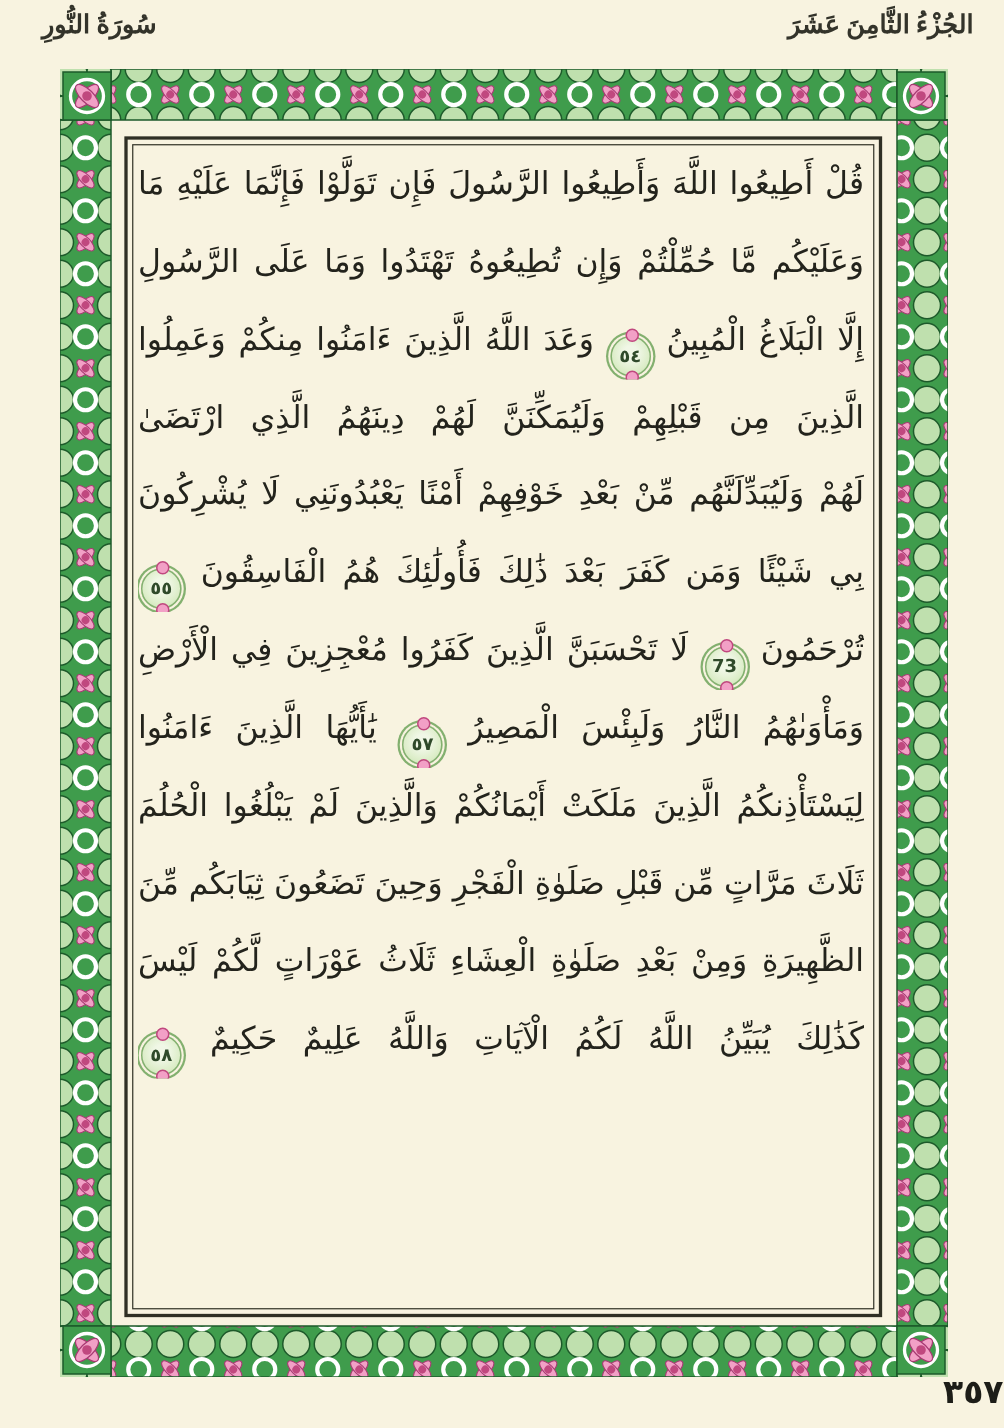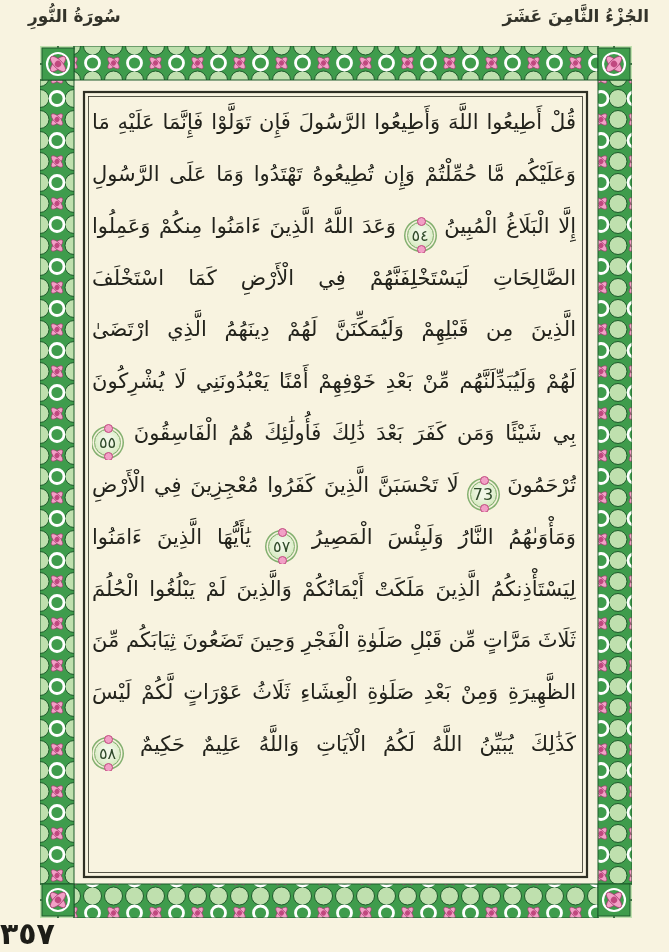--- a/index.html
+++ b/index.html
@@ -6,21 +6,21 @@
     --background:#f8f3e0; --ink:#23231c; --frame-line:#2f2f24;
     --border-green:#3f9c4c; --border-green-dark:#1d5a2a; --border-green-light:#bfe0ae;
     --flower-pink:#f2a0c6; --flower-pink-dark:#c0487f; --rosette-fill:#dcedc8;
   }
   *{margin:0;padding:0;box-sizing:border-box;}
   html,body{width:669px;height:952px;}
   body{
     position:relative; background:var(--background);
     font-family:"DejaVu Sans", sans-serif; color:var(--ink); overflow:hidden;
   }
-  .hdr{position:absolute;top:6px;font-size:17px;font-weight:bold;color:#33332a;direction:rtl;}
+  .hdr{position:absolute;top:6px;font-size:17px;font-weight:bold;color:#33332a;direction:rtl;font-family:Liberation Serif, serif;}
   .hdr-left{left:28px;}
   .hdr-right{right:20px;}
   .frame{position:absolute;left:40px;top:46px;width:592px;height:872px;}
   .textarea{
     position:absolute;left:92px;top:97px;width:484px;height:778px;direction:rtl;
   }
   .line{
     height:51.85px;line-height:51.85px;font-size:21px;color:var(--ink);
     text-align:justify;text-align-last:justify;direction:rtl;
     overflow:hidden;white-space:normal;
@@ -31,24 +31,24 @@
     background:radial-gradient(circle at 50% 42%, #f0f7e6 25%, var(--rosette-fill) 65%, #c3dfae 100%);
     border:1.5px solid #83b06f;
     box-shadow:0 0 0 1.5px var(--background), 0 0 0 3px #83b06f;
     margin:0 2px;
   }
   .ayah::before,.ayah::after{
     content:"";position:absolute;left:50%;margin-left:-3.5px;width:7px;height:7px;
     border-radius:50%;background:var(--flower-pink);border:1px solid var(--flower-pink-dark);
   }
   .ayah::before{top:-6px;} .ayah::after{bottom:-6px;}
-  .ayah .num{font-size:16px;font-weight:normal;color:#2f4a2a;padding-top:1px;}
+  .ayah .num{font-size:12px;font-weight:bold;color:#2f4a2a;padding-top:1px;}
   .pagenum{
-    position:absolute;left:0;right:0;top:916px;text-align:left;
-    font-size:30px;font-weight:bold;letter-spacing:3px;color:#1d1d18;
+    position:absolute;left:0;right:0;top:916px;text-align:right;
+    font-size:22px;font-weight:bold;letter-spacing:3px;color:#1d1d18;
   }
 </style>
 </head>
 <body>
 
 <div class="hdr hdr-left">سُورَةُ النُّورِ</div>
 <div class="hdr hdr-right">الجُزْءُ الثَّامِنَ عَشَرَ</div>
 
 <svg class="frame" width="592" height="872" viewBox="0 0 592 872" xmlns="http://www.w3.org/2000/svg" aria-hidden="true">
   <defs>
@@ -106,21 +106,20 @@
   <rect x="44" y="46" width="503" height="785" fill="none" stroke="#2f2f24" stroke-width="2.2"></rect>
   <rect x="48.5" y="50.5" width="494" height="776" fill="none" stroke="#2f2f24" stroke-width="0.8"></rect>
 </svg>
 
 <div class="textarea">
     <div class="line"><span>قُلْ أَطِيعُوا اللَّهَ وَأَطِيعُوا الرَّسُولَ فَإِن تَوَلَّوْا فَإِنَّمَا عَلَيْهِ مَا حُمِّلَ</span></div>
     <div class="line"><span>وَعَلَيْكُم مَّا حُمِّلْتُمْ وَإِن تُطِيعُوهُ تَهْتَدُوا وَمَا عَلَى الرَّسُولِ</span></div>
     <div class="line"><span>إِلَّا الْبَلَاغُ الْمُبِينُ</span> <span class="ayah">
         <span class="num">٥٤</span>
       </span> <span>وَعَدَ اللَّهُ الَّذِينَ ءَامَنُوا مِنكُمْ وَعَمِلُوا</span></div>
-    <div class="line"><span>الصَّالِحَاتِ لَيَسْتَخْلِفَنَّهُمْ فِي الْأَرْضِ كَمَا اسْتَخْلَفَ</span></div>
     <div class="line"><span>الَّذِينَ مِن قَبْلِهِمْ وَلَيُمَكِّنَنَّ لَهُمْ دِينَهُمُ الَّذِي ارْتَضَىٰ</span></div>
     <div class="line"><span>لَهُمْ وَلَيُبَدِّلَنَّهُم مِّنْ بَعْدِ خَوْفِهِمْ أَمْنًا يَعْبُدُونَنِي لَا يُشْرِكُونَ</span></div>
     <div class="line"><span>بِي شَيْئًا وَمَن كَفَرَ بَعْدَ ذَٰلِكَ فَأُولَٰئِكَ هُمُ الْفَاسِقُونَ</span> <span class="ayah">
         <span class="num">٥٥</span>
       </span></div>
     <div class="line"><span>تُرْحَمُونَ</span> <span class="ayah">
         <span class="num">73</span>
       </span> <span>لَا تَحْسَبَنَّ الَّذِينَ كَفَرُوا مُعْجِزِينَ فِي الْأَرْضِ</span></div>
     <div class="line"><span>وَمَأْوَىٰهُمُ النَّارُ وَلَبِئْسَ الْمَصِيرُ</span> <span class="ayah">
         <span class="num">٥٧</span>

